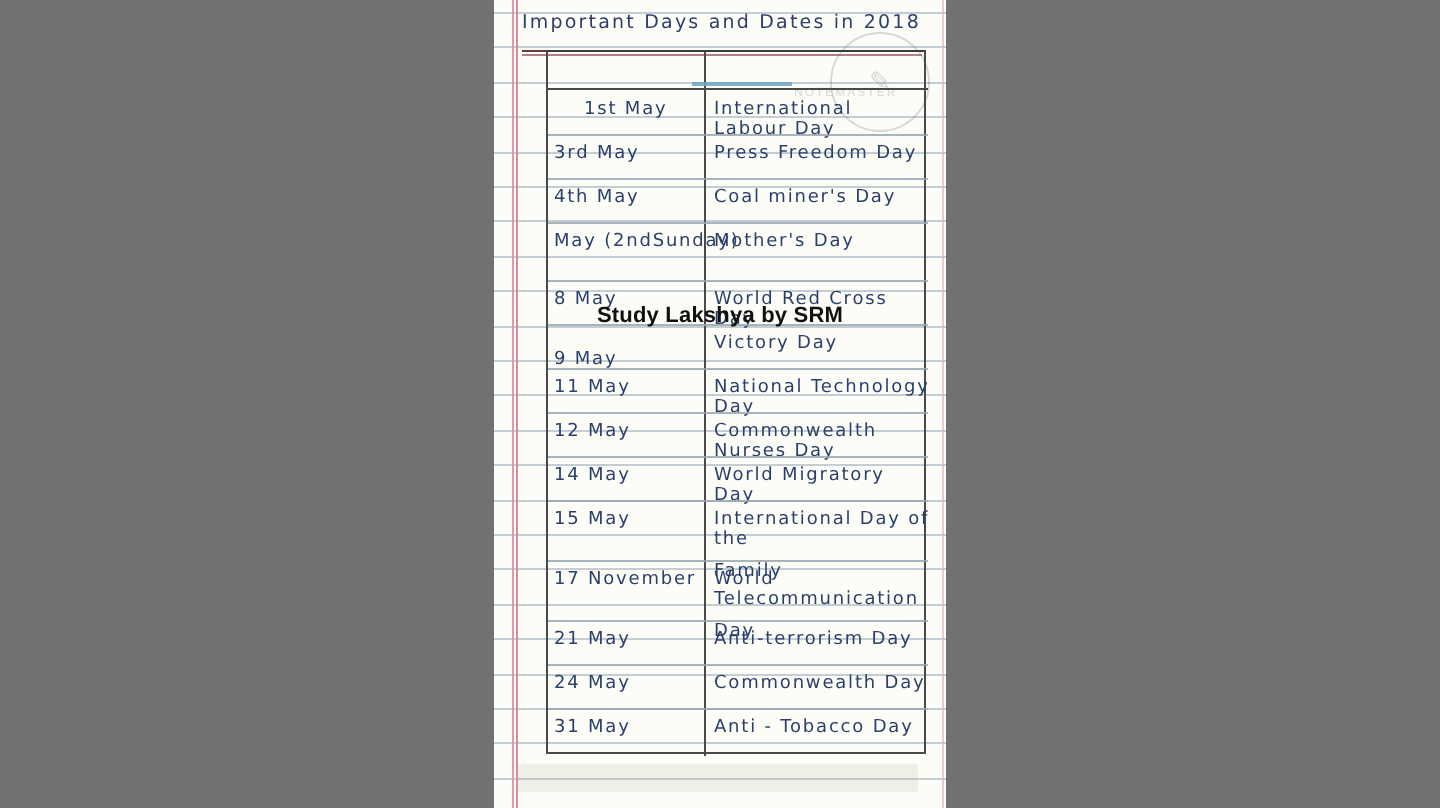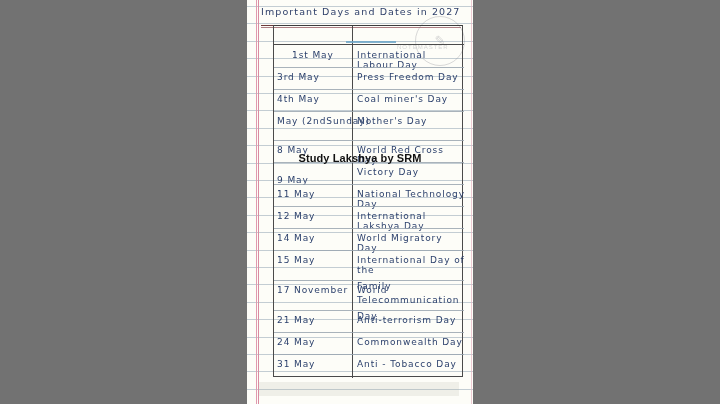--- a/index.html
+++ b/index.html
@@ -246,21 +246,21 @@
         <div class="rule" style="top: 354px;"></div>
         <div class="rule" style="top: 371px;"></div>
         <div class="rule" style="top: 389px;"></div>
       </div>
 
     <div class="margin-line m1"></div>
     <div class="margin-line m2"></div>
     <div class="margin-right"></div>
 
     <div id="title-wrap">
-      <div id="title" class="hand">Important Days and Dates in 2027</div>
+      <div id="title" class="hand">Important Days and Dates in 2018</div>
       <div id="title-underline"></div>
       <div id="title-underline2"></div>
     </div>
 
     <div id="stamp">✎</div>
     <div id="stamp-text">NOTEMASTER</div>
 
     <div id="table">
       <div id="col-divider"></div>
       <div id="month-row-line"></div>
@@ -282,21 +282,21 @@
           <div class="row-date hand" style="top: 119px;"><span>8  May</span></div>
           <div class="row-event hand" style="top: 119px;"><span>World  Red  Cross  Day</span></div>
           <div style="position: absolute; left: 0px; top: 136px; width: 190px; height: 1px; background: rgb(154, 166, 176); opacity: 0.85;"></div>
           <div class="row-date hand" style="top: 149px;"><span>9  May</span></div>
           <div class="row-event hand" style="top: 141px;"><span>Victory  Day</span></div>
           <div style="position: absolute; left: 0px; top: 158px; width: 190px; height: 1px; background: rgb(154, 166, 176); opacity: 0.85;"></div>
           <div class="row-date hand" style="top: 163px;"><span>11  May</span></div>
           <div class="row-event hand" style="top: 163px;"><span>National  Technology  Day</span></div>
           <div style="position: absolute; left: 0px; top: 180px; width: 190px; height: 1px; background: rgb(154, 166, 176); opacity: 0.85;"></div>
           <div class="row-date hand" style="top: 185px;"><span>12  May</span></div>
-          <div class="row-event hand" style="top: 185px;"><span>International  Lakshya  Day</span></div>
+          <div class="row-event hand" style="top: 185px;"><span>Commonwealth  Nurses  Day</span></div>
           <div style="position: absolute; left: 0px; top: 202px; width: 190px; height: 1px; background: rgb(154, 166, 176); opacity: 0.85;"></div>
           <div class="row-date hand" style="top: 207px;"><span>14  May</span></div>
           <div class="row-event hand" style="top: 207px;"><span>World  Migratory  Day</span></div>
           <div style="position: absolute; left: 0px; top: 224px; width: 190px; height: 1px; background: rgb(154, 166, 176); opacity: 0.85;"></div>
           <div class="row-date hand" style="top: 229px;"><span>15  May</span></div>
           <div class="row-event hand" style="top: 229px;"><span>International  Day  of  the</span><span class="l2">Family</span></div>
           <div style="position: absolute; left: 0px; top: 254px; width: 190px; height: 1px; background: rgb(154, 166, 176); opacity: 0.85;"></div>
           <div class="row-date hand" style="top: 259px;"><span>17  November</span></div>
           <div class="row-event hand" style="top: 259px;"><span>World  Telecommunication</span><span class="l2">Day</span></div>
           <div style="position: absolute; left: 0px; top: 284px; width: 190px; height: 1px; background: rgb(154, 166, 176); opacity: 0.85;"></div>

